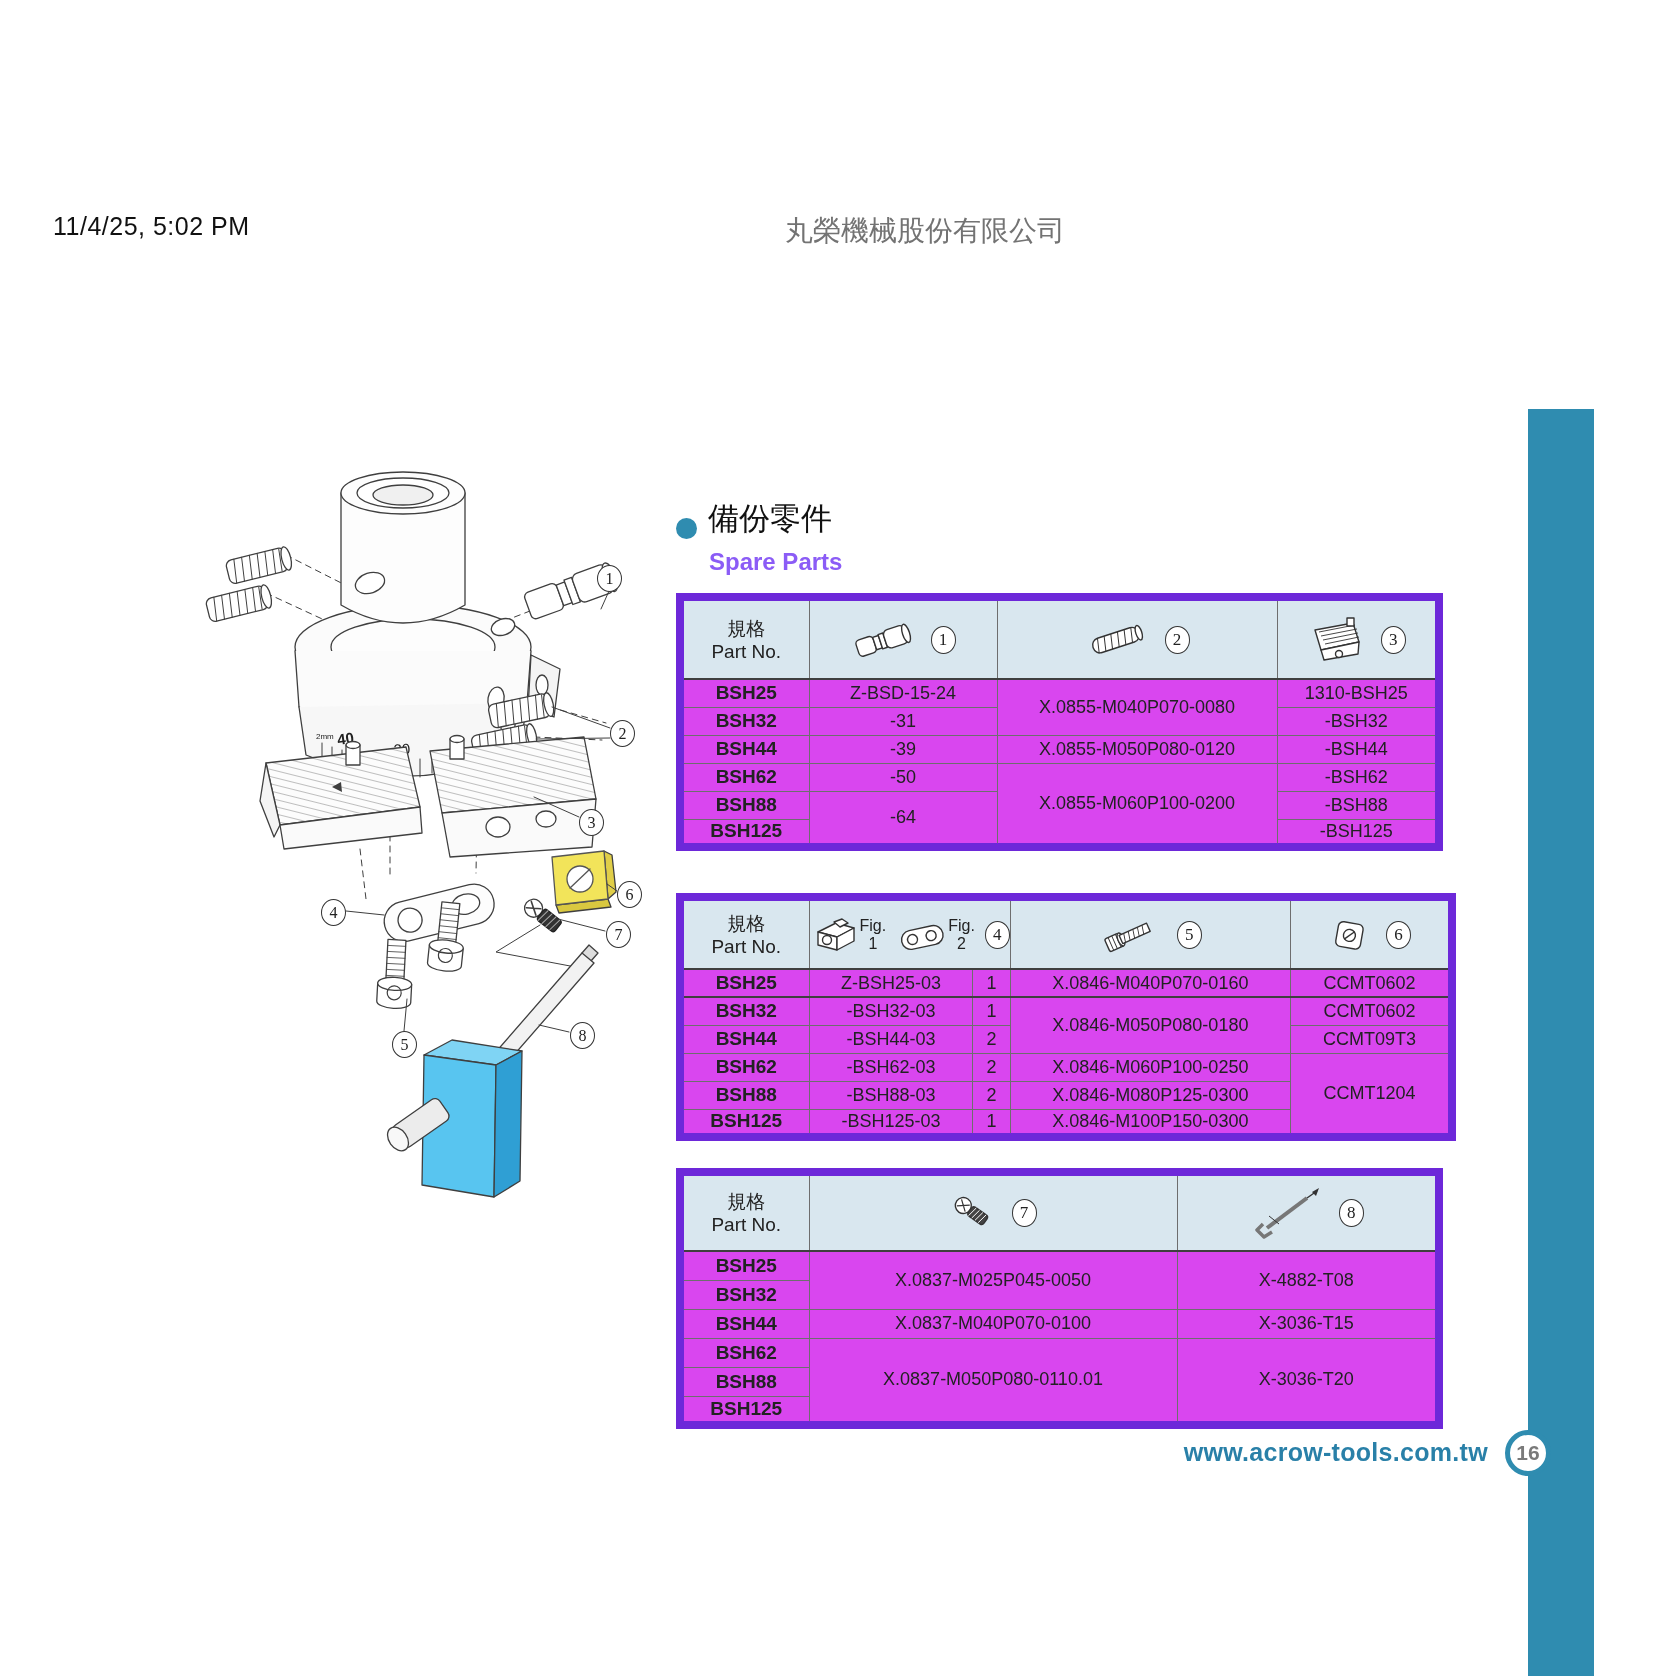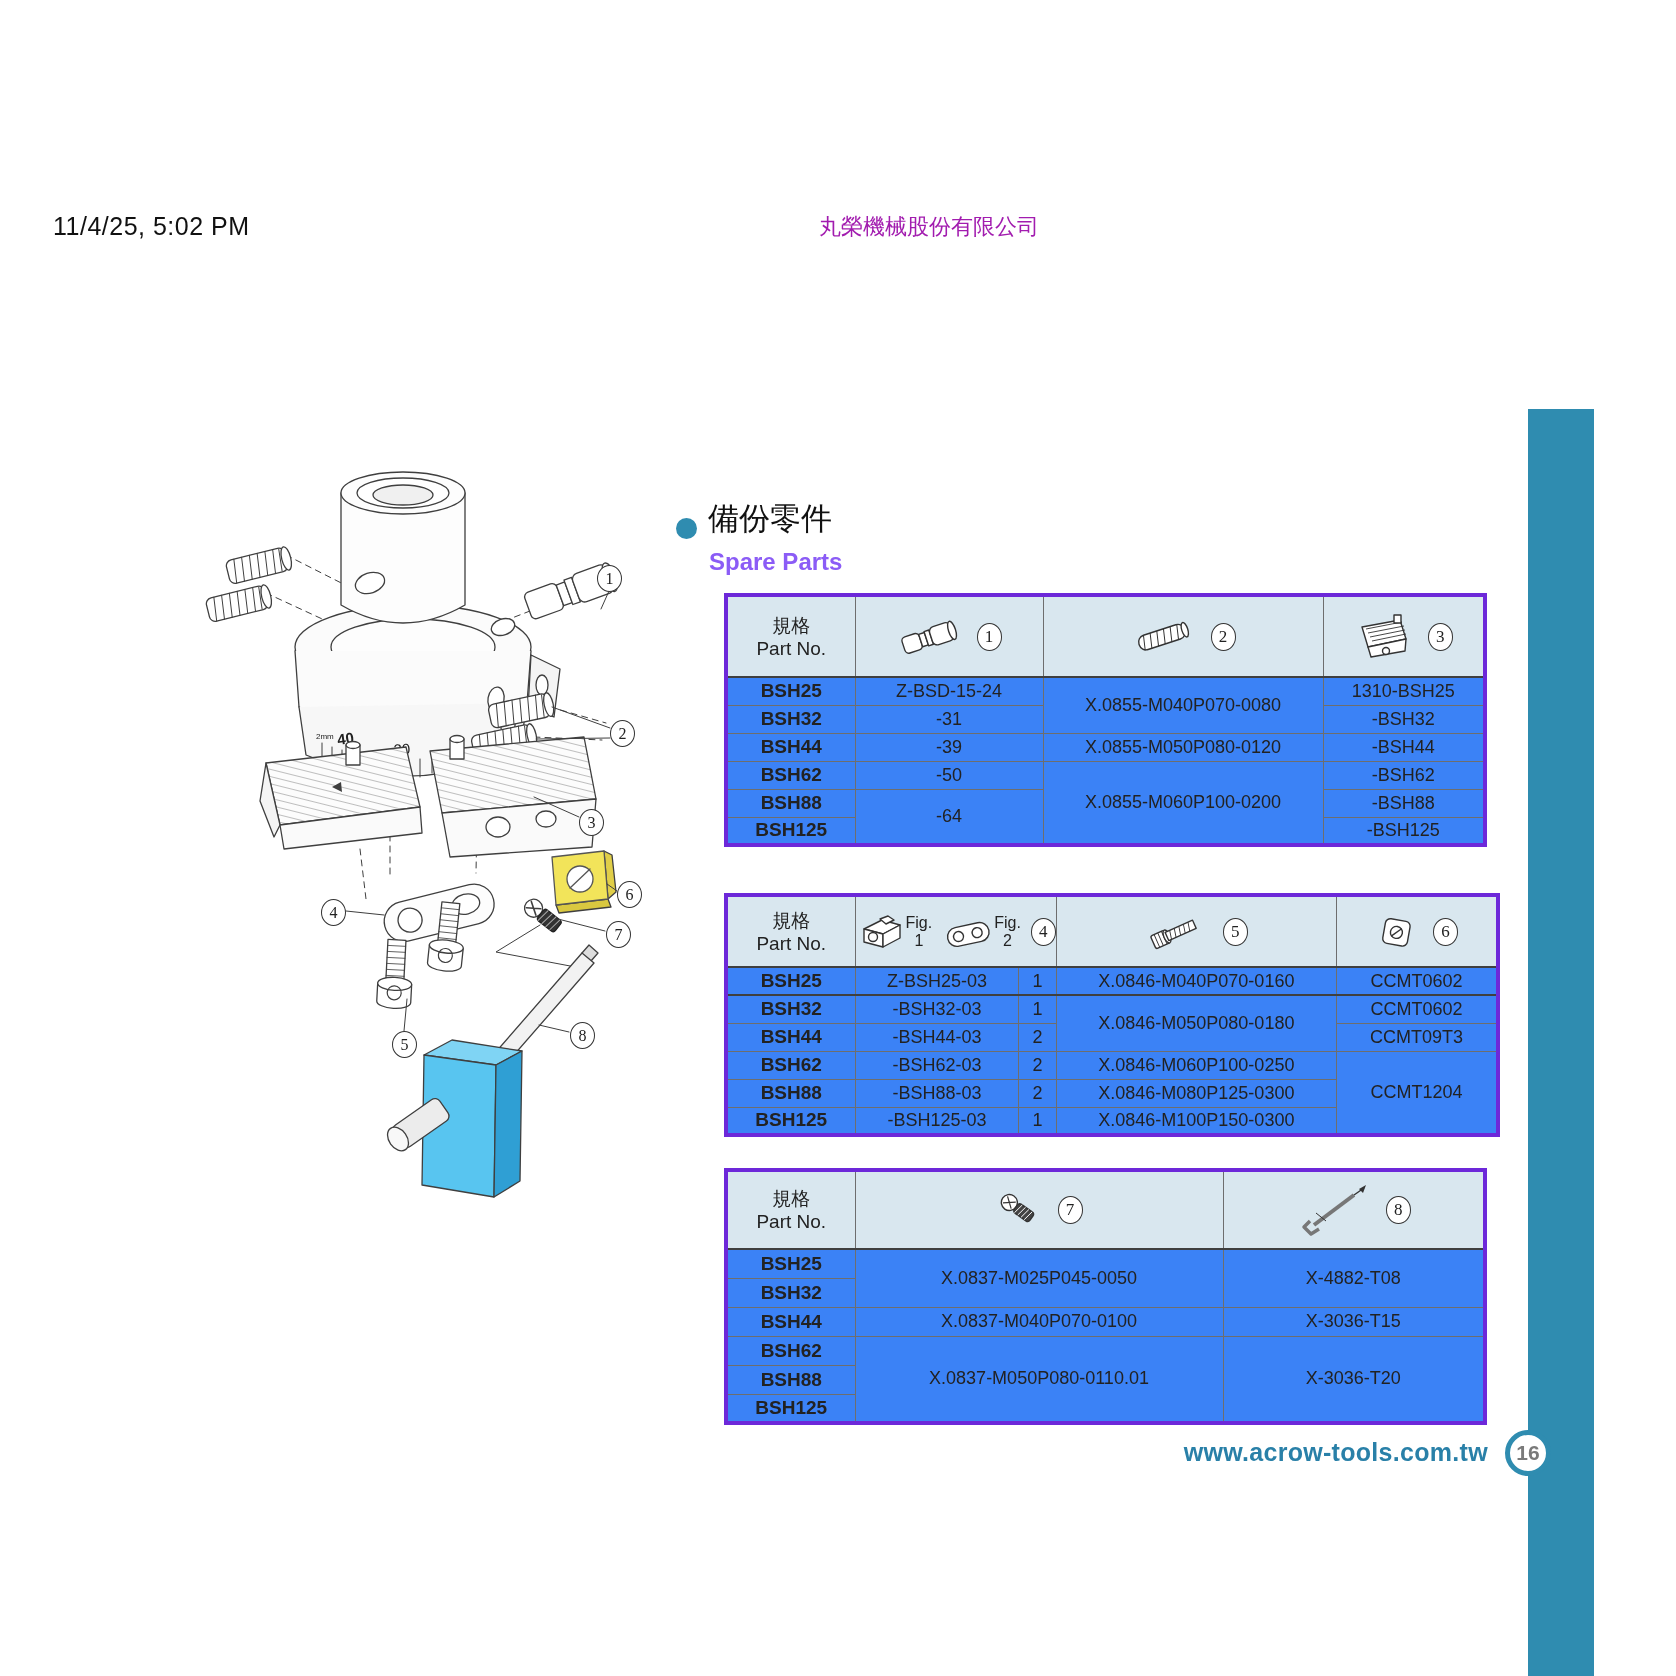--- a/index.html
+++ b/index.html
@@ -3,30 +3,30 @@
 <meta charset="utf-8">
 <style>
   *{margin:0;padding:0;box-sizing:border-box}
   html,body{background:#fff}
   body{width:1676px;height:1676px;font-family:"Liberation Sans",sans-serif;color:#1a1a1a;position:relative}
   .page{position:relative;width:1676px;height:1676px;background:#fff;overflow:hidden}
 
   .teal-bar{position:absolute;left:1528px;top:409px;width:66px;height:1267px;background:#2F8CB0}
 
   .hdr-datetime{position:absolute;left:53px;top:212px;font-size:25px;color:#111;letter-spacing:.5px}
-  .hdr-company{position:absolute;left:819px;top:212px;font-size:22px;color:#a21caf}
+  .hdr-company{position:absolute;left:785px;top:212px;font-size:28px;color:#737373}
 
   .page-title{position:absolute;left:80px;top:303px;font-family:"Liberation Serif",serif;font-weight:bold;font-size:53px;color:#000}
 
   .section-bullet{position:absolute;left:676px;top:518px;width:21px;height:21px;border-radius:50%;background:#2F8CB0}
   .section-zh{position:absolute;left:708px;top:498px;font-size:31px;color:#111}
   .section-en{position:absolute;left:709px;top:548px;font-size:24px;font-weight:bold;color:#8b5cf6}
 
   
-  .spec-table{position:absolute;left:724px;border-collapse:collapse;table-layout:fixed;background:#3b82f6;border:4px solid #6d28d9}
+  .spec-table{position:absolute;left:676px;border-collapse:collapse;table-layout:fixed;background:#d946ef;border:8px solid #6d28d9}
   .spec-table th,.spec-table td{border:1px solid #6e6e6e;text-align:center;vertical-align:middle;padding:0;font-size:18px;color:#222;overflow:hidden}
   .spec-table thead th{background:#D9E7EF;font-weight:normal;border-bottom:2px solid #3f3f3f}
   .t1{top:593px}.t2{top:893px}.t3{top:1168px}
   .t1 thead tr{height:82px}.t2 thead tr{height:72px}.t3 thead tr{height:79px}
   .t1 tbody tr{height:28px}.t2 tbody tr{height:28px}.t3 tbody tr{height:29px}
   td.model{font-weight:bold;font-size:19px}
   tr.thick-bottom th,tr.thick-bottom td{border-bottom:2.5px solid #3f3f3f}
   .spec-head .zh{display:block;font-size:19px;line-height:23px}
   .spec-head .en{display:block;font-size:19px;line-height:23px}
   .hcell{display:flex;align-items:center;justify-content:center;gap:14px}

